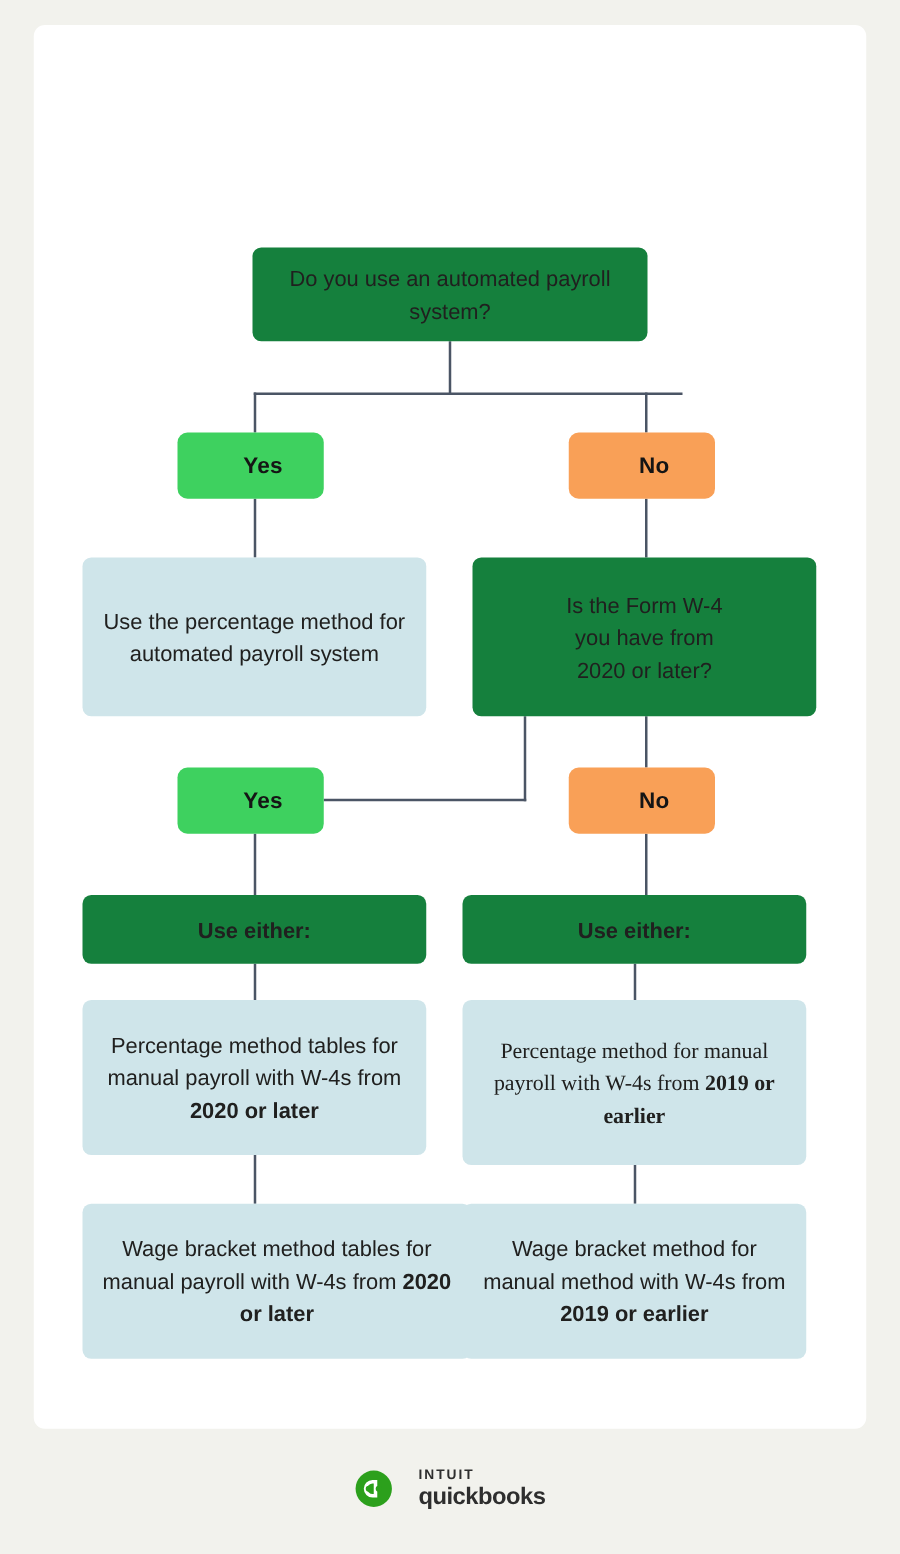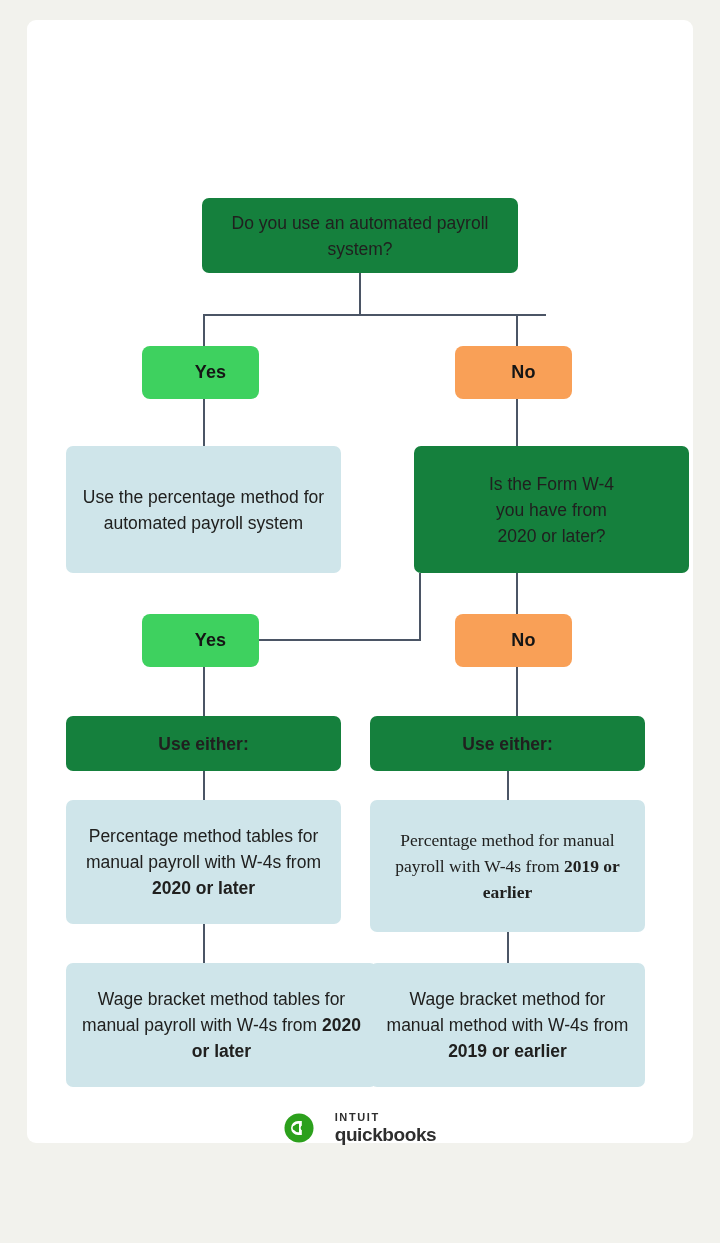--- a/index.html
+++ b/index.html
@@ -108,21 +108,21 @@
     font-size: 17.5px;
   }
 
   b { font-weight: 700; }
 
   
   #n-q1        { left: 175px; top: 178px;  width: 316px; height: 75px; }
   #n-yes1      { left: 115px; top: 326px;  width: 117px; height: 53px; }
   #n-no1       { left: 428px; top: 326px;  width: 117px; height: 53px; }
   #n-r1        { left:  39px; top: 426px;  width: 275px; height: 127px; }
-  #n-q2        { left: 351px; top: 426px;  width: 275px; height: 127px; margin-left: 36px; }
+  #n-q2        { left: 351px; top: 426px;  width: 275px; height: 127px; }
   #n-yes2      { left: 115px; top: 594px;  width: 117px; height: 53px; }
   #n-no2       { left: 428px; top: 594px;  width: 117px; height: 53px; }
   #n-either-l  { left:  39px; top: 696px;  width: 275px; height: 55px; }
   #n-either-r  { left: 343px; top: 696px;  width: 275px; height: 55px; }
   #n-res-l1    { left:  39px; top: 780px;  width: 275px; height: 124px; }
   #n-res-r1    { left: 343px; top: 780px;  width: 275px; height: 132px; font-family: Liberation Serif, serif; }
   #n-res-l2    { left:  39px; top: 943px;  width: 311px; height: 124px; }
   #n-res-r2    { left: 343px; top: 943px;  width: 275px; height: 124px; }
 
   
@@ -148,21 +148,21 @@
   #c12 { left: 176px; top: 751px; width: 2.2px; height: 29px; }
   #c13 { left: 480px; top: 751px; width: 2.2px; height: 29px; }
   
   #c14 { left: 176px; top: 904px; width: 2.2px; height: 39px; }
   #c15 { left: 480px; top: 904px; width: 2.2px; height: 39px; }
 
   
   .footer {
     position: absolute;
     left: 0;
-    top: 1112px;
+    top: 1175px;
     width: 720px;
     display: flex;
     align-items: center;
     justify-content: center;
     gap: 21px;
   }
   .qb-mark {
     width: 30px;
     height: 30px;
     flex: 0 0 30px;

